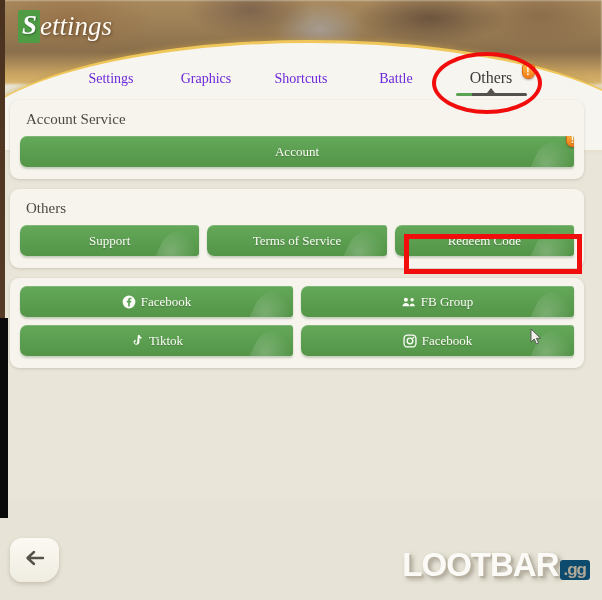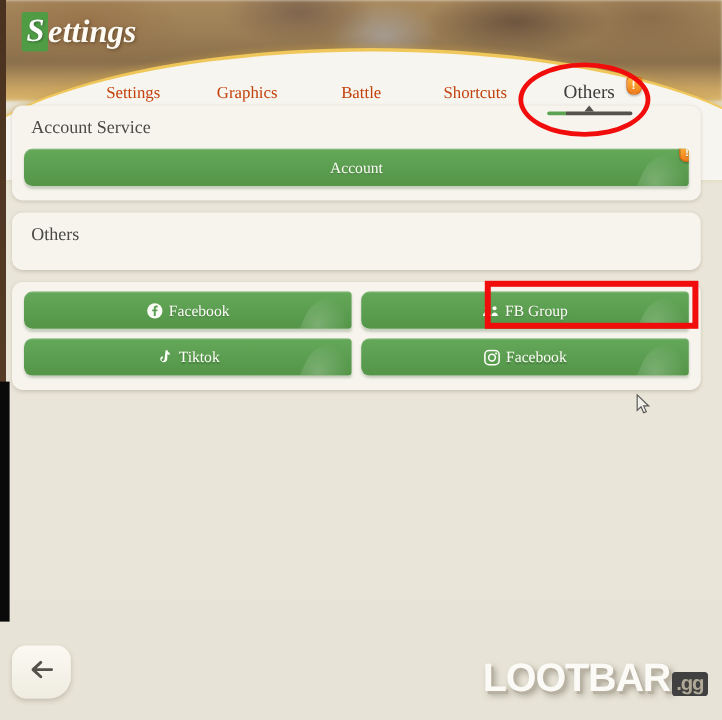--- a/index.html
+++ b/index.html
@@ -48,34 +48,34 @@
     display:flex; align-items:center;
   }
   #title-s {
     background:#4f9c45; color:#fff;
     font-size:27px; font-style:italic; font-weight:bold;
     line-height:1; padding:2px 3px 4px 4px;
     border-radius:2px;
     text-shadow:1px 1px 2px rgba(0,0,0,.35);
   }
   #title-rest {
-    color:#fdfbf4; font-size:27px; font-style:italic; font-weight:bold;
+    color:#fdfbf4; font-size:27px; font-style:italic; font-weight:normal;
     text-shadow:1px 1px 3px rgba(60,40,20,.6);
     margin-left:0px;
   }
 
   
   #tabs {
     position:absolute; left:0; top:68px; width:602px; height:34px;
     display:flex; align-items:flex-start; justify-content:center;
     gap:0px; z-index:7;
   }
   .tab {
     position:relative; width:95px; text-align:center;
-    font-size:14px; color:#c2410c; padding-top:3px;
+    font-size:14px; color:#6d28d9; padding-top:3px;
     font-family:"Liberation Serif", serif;
   }
   .tab.active { color:#3d3d3d; font-size:16px; padding-top:1px; }
   .tab-underline {
     position:absolute; left:12px; right:12px; top:25px; height:3px;
     background:linear-gradient(90deg,#5ba352 0%,#5ba352 22%,#55514c 22%,#55514c 100%);
     border-radius:2px;
   }
   .tab-notch {
     position:absolute; left:50%; margin-left:-4px; top:20px;
@@ -96,21 +96,21 @@
 
   
   #annot-ellipse {
     position:absolute; left:432px; top:52px; width:110px; height:62px;
     border:4px solid #f20d0d; border-radius:50%;
     z-index:30; pointer-events:none;
   }
 
   
   #content {
-    position:absolute; left:10px; top:88px; width:574px; z-index:5;
+    position:absolute; left:10px; top:100px; width:574px; z-index:5;
   }
   .card {
     background:#f6f4ed;
     border-radius:9px;
     padding:8px 10px 12px 10px;
     margin-bottom:10px;
     box-shadow:0 1px 3px rgba(120,110,90,.25);
   }
   .card-title {
     font-size:15px; color:#4a4a44; margin:3px 0 8px 6px;
@@ -167,21 +167,21 @@
     position:absolute; right:12px; top:546px;
     font-family:"Liberation Sans", sans-serif;
     font-size:33px; font-weight:bold; 
     letter-spacing:-1px;
     color:#fbfaf6;
     text-shadow:2px 2px 0 #b9b2a2, 3px 3px 5px rgba(90,85,70,.5);
     display:flex; align-items:flex-end; gap:1px;
     z-index:12;
   }
   #wm-suffix {
-    font-size:17px; background:#404040; color:#b0a897;
+    font-size:17px; background:#0c4a6e; color:#b0a897;
     padding:0 4px; border-radius:3px; margin-bottom:4px;
     text-shadow:none;
   }
 
   
   #cursor { position:absolute; left:530px; top:328px; z-index:40; }
   #cursor svg { width:13px; height:18px; }
 </style>
 </head>
 <body>
@@ -198,24 +198,24 @@
 </div>
 
 <div id="tabs">
   <div class="tab">
     <span>Settings</span>
   </div>
   <div class="tab">
     <span>Graphics</span>
   </div>
   <div class="tab">
+    <span>Shortcuts</span>
+  </div>
+  <div class="tab">
     <span>Battle</span>
-  </div>
-  <div class="tab">
-    <span>Shortcuts</span>
   </div>
   <div class="tab active">
     <span>Others</span>
     <span class="badge" id="tab-badge">!</span>
     <span class="tab-notch"></span>
     <span class="tab-underline"></span>
   </div>
 </div>
 
 <div id="annot-ellipse"></div>
@@ -227,20 +227,31 @@
     <div class="btn-row">
       <div class="gbtn">
         <span>Account</span>
         <span class="badge btn-badge">!</span>
       </div>
     </div>
   </div>
 
   <div class="card">
     <div class="card-title">Others</div>
+    <div class="btn-row">
+      <div class="gbtn">
+        <span>Support</span>
+      </div>
+      <div class="gbtn">
+        <span>Terms of Service</span>
+      </div>
+      <div class="gbtn">
+        <span>Redeem Code</span>
+      </div>
+    </div>
   </div>
 
   <div class="card">
     <div class="btn-row">
       <div class="gbtn">
         <span class="ic">
           <svg viewBox="0 0 16 16">
               <circle cx="8" cy="8" r="7.3"></circle>
               <path d="M8.9 13V8.5h1.5l.25-1.8H8.9V5.6c0-.5.15-.85.9-.85h.95V3.12c-.17-.02-.73-.07-1.39-.07-1.38 0-2.32.83-2.32 2.36V6.7H5.5v1.8h1.54V13z" fill="#5a9e52"></path>
             </svg>

